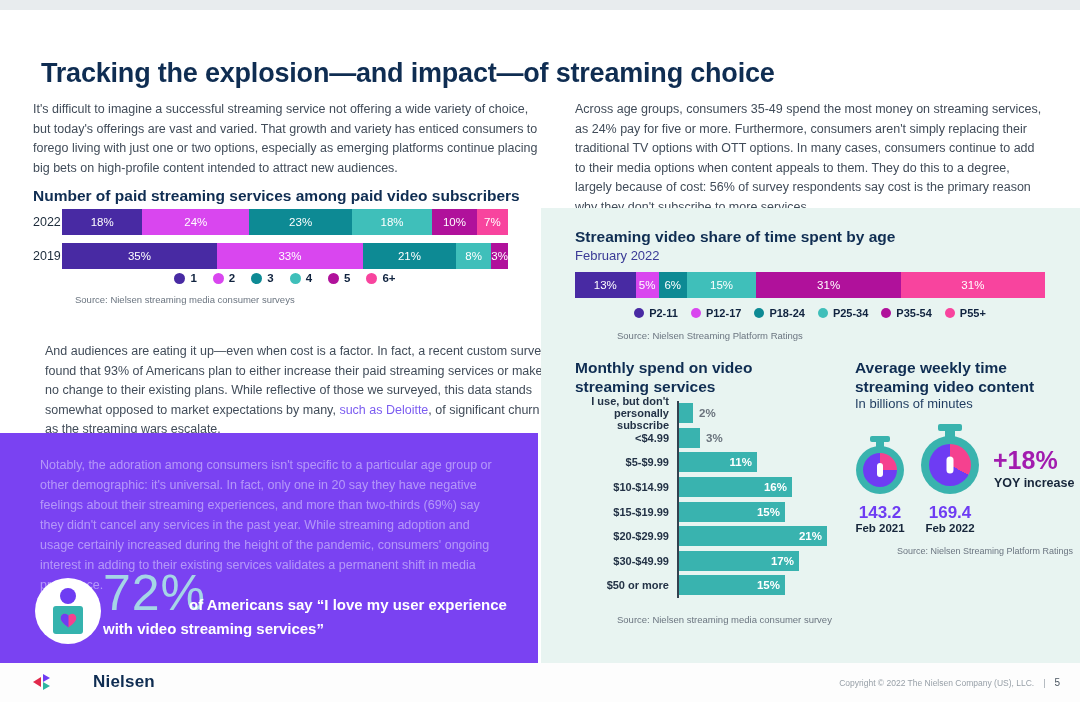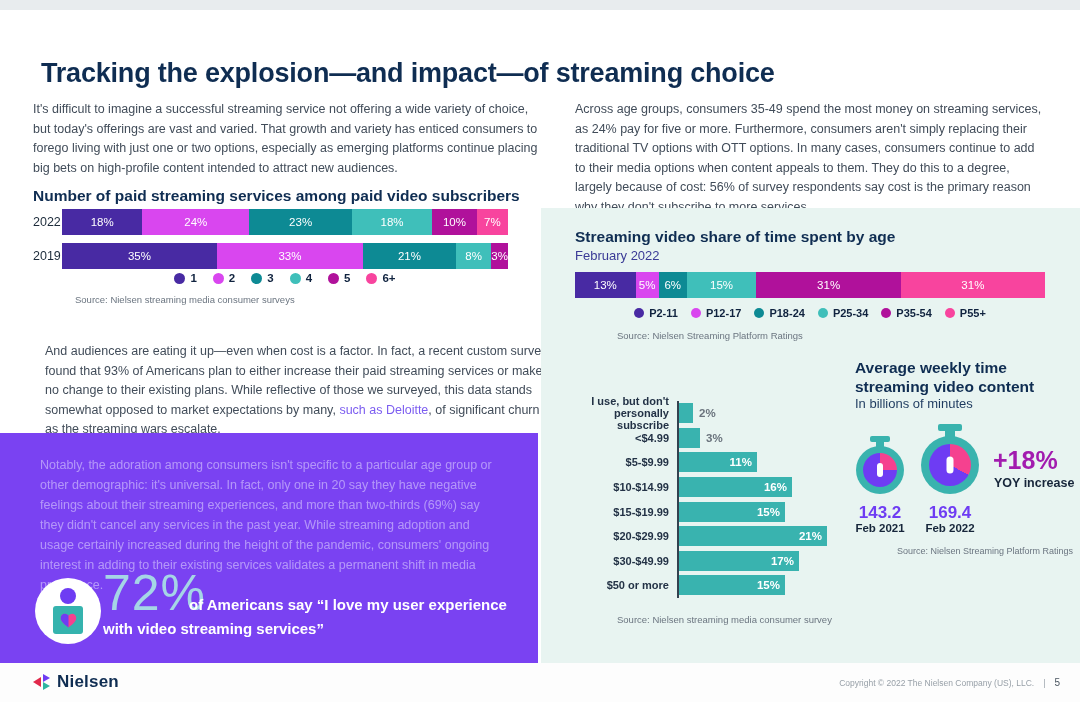--- a/index.html
+++ b/index.html
@@ -45,21 +45,21 @@
   .w-cap{position:absolute;background:#39b3ae;border-radius:2px;}
   .w-stem{position:absolute;background:#39b3ae;}
   .w-body{position:absolute;background:#39b3ae;border-radius:50%;display:flex;align-items:center;justify-content:center;}
   .w-face{border-radius:50%;position:relative;}
   .w-hand{position:absolute;background:#fff;border-radius:4px;left:50%;top:50%;transform:translate(-50%,-50%);}
   .stat-num{font-size:17px;font-weight:bold;color:#6e3cf3;text-align:center;}
   .stat-lbl{font-size:11.5px;font-weight:600;color:#16253a;text-align:center;}
   
   .copyright{font-size:8.5px;color:#98a0a8;}
   .pagenum{font-size:10px;color:#4a5560;}
-  .brand{font-size:17px;font-weight:bold;color:#0f2d52;letter-spacing:0.2px;}
+  .brand{font-size:17px;font-weight:bold;color:#0f2d52;letter-spacing:0.2px;margin-left:36px;}
   .tri{position:absolute;width:0;height:0;}
   a.doc-link{color:#7b5cf0;text-decoration:none;}
 </style>
 </head>
 <body>
 
 <div class="abs" style="left:0;top:0;width:1080px;height:10px;background:#e8ecee;"></div>
 
 <h1 class="abs navy" style="left:33px;top:50px;width:1000px;margin:8px;font-size:27px;font-weight:bold;letter-spacing:-0.2px;">Tracking the explosion—and impact—of streaming choice</h1>
 
@@ -217,20 +217,24 @@
         <span class="legend-txt" style="font-size:11px;">P35-54</span>
       </span>
     <span class="legend-item">
         <span class="legend-dot c6" style="width:10px;height:10px;"></span>
         <span class="legend-txt" style="font-size:11px;">P55+</span>
       </span>
   </div>
 
   <div class="source" style="position:absolute;left:34px;top:122px;">Source: Nielsen Streaming Platform Ratings</div>
 
+  <div class="h2" style="position:absolute;left:34px;top:150px;">
+    <div>Monthly spend on video</div>
+    <div>streaming services</div>
+  </div>
 
   <div style="position:absolute;left:34px;top:193px;width:300px;">
     <div class="spend-row">
       <div class="spend-label">I use, but don't personally subscribe</div>
       <div class="spend-barwrap">
         <div class="spend-bar" style="width:14px;"></div>
         <span class="val-out">2%</span>
       </div>
     </div>
     <div class="spend-row">

